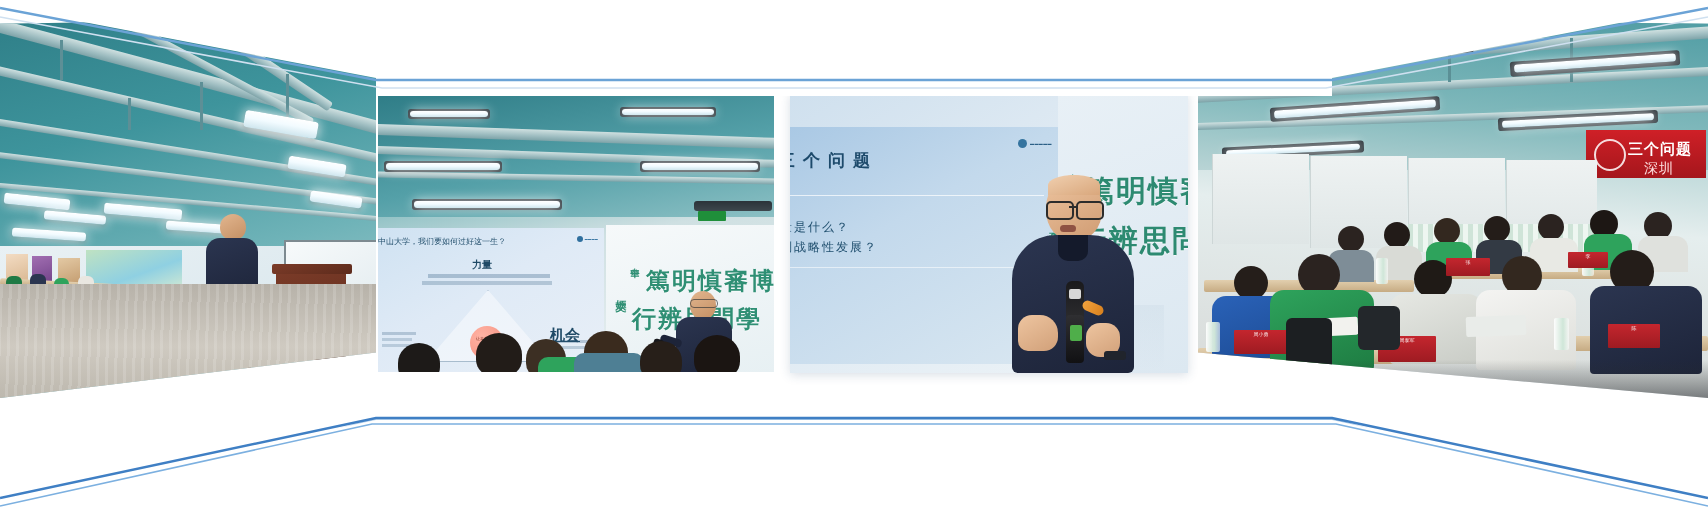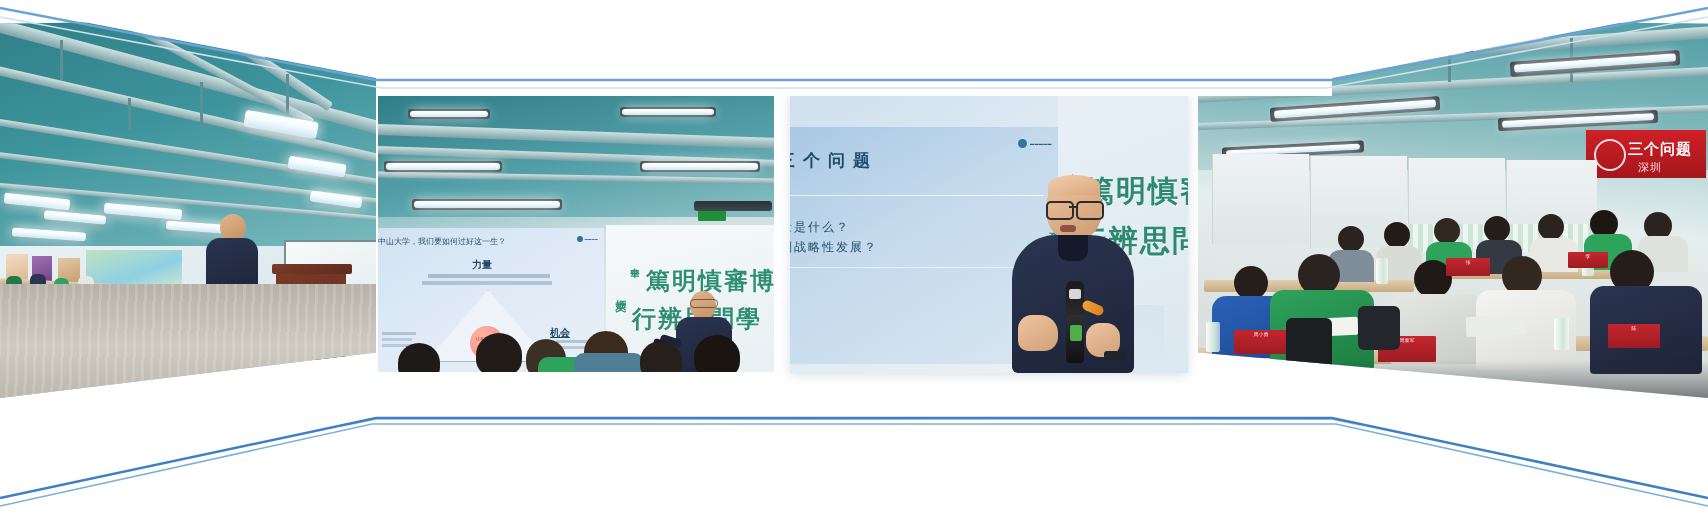--- a/index.html
+++ b/index.html
@@ -182,21 +182,21 @@
         <div class="slidetext" style="left:98px;top:30px;font-size:10px;font-weight:700;color:#1f4a66;">力量</div>
         <div style="position:absolute;left:54px;top:46px;width:122px;height:4px;background:rgba(45,90,125,.3);"></div>
         <div style="position:absolute;left:48px;top:53px;width:130px;height:4px;background:rgba(45,90,125,.26);"></div>
 
         <div style="position:absolute;left:52px;top:62px;width:0;height:0;border-left:62px solid transparent;border-right:62px solid transparent;border-bottom:72px solid rgba(255,255,255,.45);"></div>
         <div style="position:absolute;left:52px;top:62px;width:124px;height:72px;
                     clip-path:polygon(50% 0%,100% 100%,0% 100%);
                     border:0;box-shadow:inset 0 0 0 1px rgba(120,150,175,.6);"></div>
         <div style="position:absolute;left:96px;top:98px;width:34px;height:34px;border-radius:50%;background:radial-gradient(circle at 35% 30%,#ffb3a4,#f48d7c);"></div>
         <div class="slidetext" style="left:99px;top:108px;font-size:4px;color:#7a2a1e;width:30px;white-space:normal;line-height:1.5;text-align:center;">让未来更美好</div>
-        <div class="slidetext" style="left:176px;top:98px;font-size:10px;font-weight:700;color:#1f4a66;text-decoration:underline;">机会</div>
+        <div class="slidetext" style="left:176px;top:98px;font-size:15px;font-weight:700;color:#1f4a66;text-decoration:underline;">机会</div>
         <div style="position:absolute;left:182px;top:112px;width:42px;height:3px;background:rgba(45,90,125,.28);"></div>
         <div style="position:absolute;left:182px;top:118px;width:38px;height:3px;background:rgba(45,90,125,.24);"></div>
         <div style="position:absolute;left:8px;top:104px;width:34px;height:3px;background:rgba(45,90,125,.26);"></div>
         <div style="position:absolute;left:8px;top:110px;width:30px;height:3px;background:rgba(45,90,125,.22);"></div>
         <div style="position:absolute;left:8px;top:116px;width:34px;height:3px;background:rgba(45,90,125,.22);"></div>
       </div>
 
       <div class="wall" style="left:228px;top:130px;width:172px;height:147px;background:linear-gradient(165deg,#f6f9fa,#e7f0f3);"></div>
       <div class="calig" style="left:268px;top:170px;font-size:24px;">篤明慎審博</div>
       <div class="calig" style="left:254px;top:208px;font-size:24px;">行辨思問學</div>
@@ -289,21 +289,21 @@
       <div class="tube-dark" style="left:72px;top:84px;width:170px;height:14px;transform:rotate(-4deg);"></div>
       <div class="tube" style="left:76px;top:87px;width:162px;height:8px;transform:rotate(-4deg);"></div>
       <div class="tube-dark" style="left:300px;top:96px;width:160px;height:13px;transform:rotate(-3deg);"></div>
       <div class="tube" style="left:304px;top:99px;width:152px;height:7px;transform:rotate(-3deg);"></div>
       <div class="tube-dark" style="left:24px;top:126px;width:142px;height:12px;transform:rotate(-3deg);"></div>
       <div class="tube" style="left:28px;top:129px;width:134px;height:6px;transform:rotate(-3deg);"></div>
 
       <div class="redbanner" style="left:388px;top:112px;width:120px;height:48px;">
         <div style="position:absolute;left:8px;top:9px;width:28px;height:28px;border-radius:50%;border:2px solid rgba(255,255,255,.85);"></div>
         <div style="position:absolute;left:42px;top:10px;color:#fff;font-size:15px;font-weight:700;letter-spacing:1px;">三个问题</div>
-        <div style="position:absolute;left:52px;top:30px;color:#ffe2e2;font-size:11px;letter-spacing:1px;">深圳</div>
+        <div style="position:absolute;left:58px;top:30px;color:#ffe2e2;font-size:14px;letter-spacing:1px;">深圳</div>
       </div>
 
       <div class="blind" style="left:14px;top:136px;width:96px;height:90px;"></div>
       <div class="blind" style="left:112px;top:138px;width:96px;height:92px;"></div>
       <div class="blind" style="left:210px;top:140px;width:96px;height:92px;"></div>
       <div class="blind" style="left:308px;top:142px;width:90px;height:92px;"></div>
       <div style="position:absolute;left:210px;top:206px;width:190px;height:28px;
                   background:repeating-linear-gradient(to right,#cfe4d8 0 5px,#eef6f1 5px 10px);"></div>
 
       <div class="desk" style="left:6px;top:262px;width:210px;height:12px;"></div>

